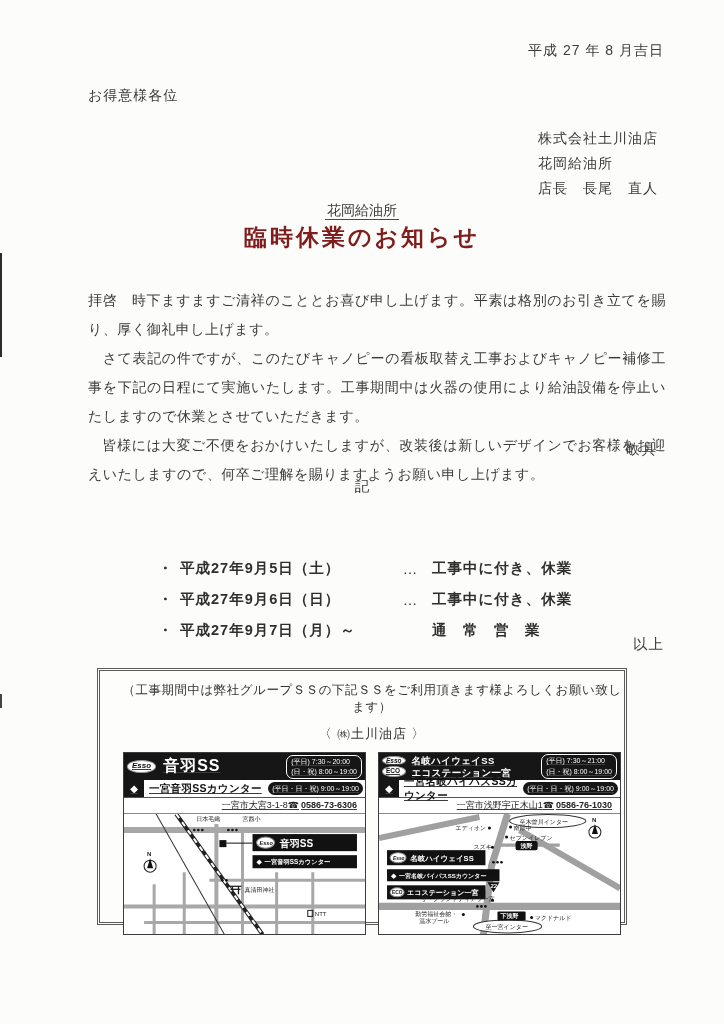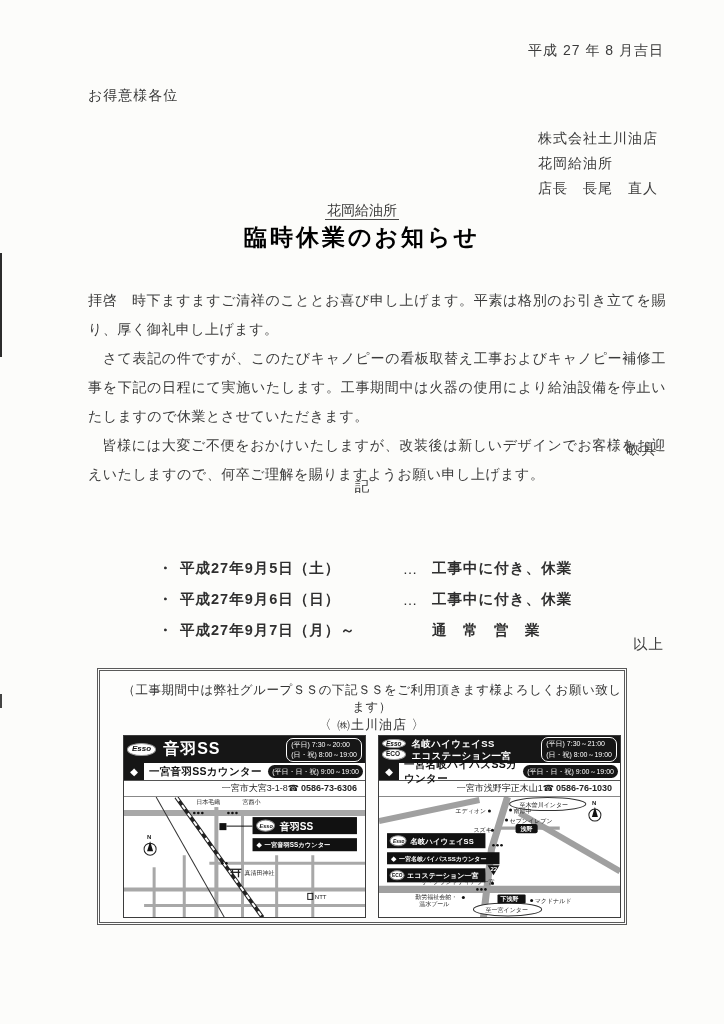--- a/index.html
+++ b/index.html
@@ -9,39 +9,39 @@
     background:#fcfcfa; overflow:hidden;
     font-family:"Liberation Sans","DejaVu Sans",sans-serif;
     color:#3b3b3b;
   }
   .abs { position:absolute; }
   .date { top:42px; right:60px; font-size:14px; letter-spacing:1px; }
   .recipient { top:87px; left:88px; font-size:14px; letter-spacing:1px;text-align:right; }
   .sender { top:126px; left:498px; font-size:14px; line-height:25px; letter-spacing:1px;margin-left:40px; }
   .subtitle-wrap { top:202px; left:0; width:100%; text-align:center; font-size:14px; }
   .subtitle-wrap span { border-bottom:1px solid #4a4a4a; padding:0 2px 1px; }
-  .title { top:222px; left:0; width:100%; text-align:center; font-size:23px; font-weight:bold; letter-spacing:3px; color:#000000; }
+  .title { top:222px; left:0; width:100%; text-align:center; font-size:23px; font-weight:bold; letter-spacing:3px; color:#7f1d1d; }
   .body-block { top:286px; left:88px; width:578px; font-size:14px; line-height:29px; text-align:justify; letter-spacing:0.5px; }
   .closing { top:440px; right:66px; font-size:14.5px; letter-spacing:2px; }
   .record { top:477px; left:0; width:100%; text-align:center; font-size:14.5px; }
   .sched-head { top:517px; left:124px; font-size:16px; font-weight:bold; letter-spacing:1px; border-bottom:2px solid #3b3b3b; padding:0 2px 2px; color:#2f2f2f; }
   .sched-list { top:553px; left:158px; width:440px; font-size:14.5px; font-weight:bold; color:#2f2f2f; }
   .sched-row { display:flex; align-items:center; height:31px; }
   .sched-row .bullet { width:22px; }
   .sched-row .s-date { width:208px; letter-spacing:1px; }
   .sched-row .s-sep { width:44px; text-align:center; font-weight:normal; }
   .sched-row .s-status { flex:1; letter-spacing:1px; }
   .end-marker { top:635px; right:60px; font-size:14.5px; letter-spacing:1px; }
   .scan-mark { left:0; top:253px; width:2px; height:104px; background:#2c2c2c; }
   .scan-mark2 { left:0; top:694px; width:2px; height:14px; background:#444; }
 
   .info-box { top:668px; left:97px; width:530px; height:257px; border:3px double #5a5a5a; background:#fdfdfc;padding-left:20px; }
   .note { margin-top:11px; text-align:center; font-size:12.5px; letter-spacing:0.5px; color:#333; }
-  .group { text-align:center; font-size:13px; letter-spacing:1px; color:#333; }
-  .cards { display:flex; justify-content:center; gap:12px; margin-top:1px; }
+  .group { margin-top:9px; text-align:center; font-size:13px; letter-spacing:1px; color:#333; }
+  .cards { display:flex; justify-content:center; gap:12px; margin-top:9px;text-decoration:underline; }
   .card { width:243px; height:183px; border:1px solid #3c3c3c; display:flex; flex-direction:column; background:#fff; }
   .card-head { background:#161616; color:#fff; height:28px; display:flex; align-items:center; padding:0 3px; gap:3px; }
   .logo-col { display:flex; flex-direction:column; gap:1px; }
   .esso { background:#fff; color:#111; border-radius:50%; font-size:8px; font-style:italic; font-weight:bold; padding:1px 4px; box-shadow:0 0 0 1px #fff inset; border:1px solid #999; line-height:1.1; }
   .eco { background:#fff; color:#111; border-radius:50%; font-size:6.5px; font-weight:bold; padding:0 3px; border:1px solid #999; line-height:1.3; }
   .card-name { flex:1; font-weight:bold; font-size:16px; letter-spacing:1px; padding-left:4px; }
   .card-name2 { flex:1; font-weight:bold; font-size:9.5px; line-height:1.25; padding-left:3px; letter-spacing:0.3px; }
   .hours-chip { border:1px solid #fff; border-radius:7px; padding:1px 4px; font-size:7px; line-height:1.45; display:flex; flex-direction:column; white-space:nowrap; }
   .card-row2 { height:18px; display:flex; align-items:stretch; background:#fff; border-bottom:1px solid #555; }
   .diamond-cell { width:20px; background:#161616; color:#fff; display:flex; align-items:center; justify-content:center; font-size:10px; }

